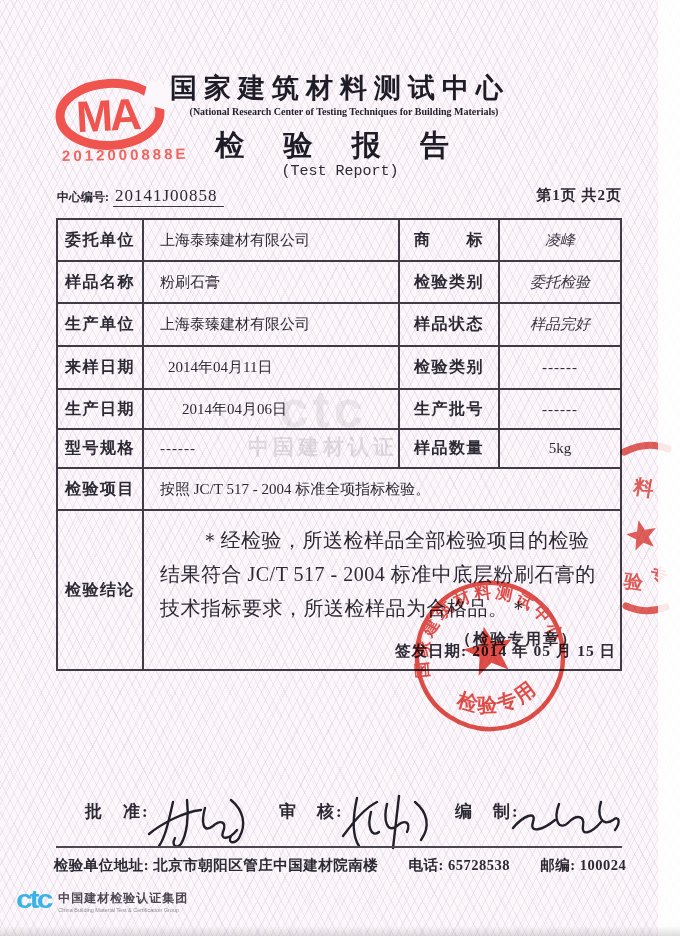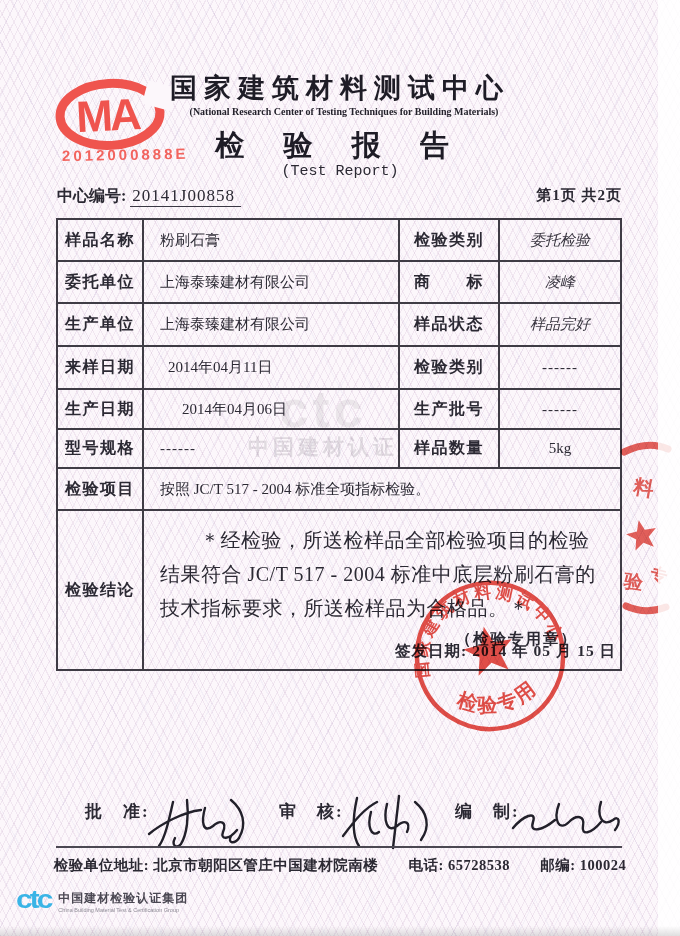--- a/index.html
+++ b/index.html
@@ -27,21 +27,21 @@
     font-family:"Liberation Sans",sans-serif; transform:rotate(-1deg); }
   .org-cn { position:absolute; left:0; top:70px; width:100%; text-align:center;
     font-size:27px; font-weight:bold; letter-spacing:7px; color:#1e1c26; }
   .org-en { position:absolute; left:4px; top:106px; width:100%; text-align:center;
     font-size:10px; font-weight:bold; color:#24222c; }
   .report-title { position:absolute; left:0; top:126px; width:100%; text-align:center;
     font-size:29px; font-weight:bold; letter-spacing:16px; color:#1e1c26; }
   .report-title-en { position:absolute; left:0; top:163px; width:100%; text-align:center;
     font-size:15px; font-family:"Liberation Mono","DejaVu Sans Mono",monospace; color:#2b2933; }
   .meta-row { position:absolute; left:57px; top:186px; width:565px; }
-  .center-no-label { font-size:16px; font-weight:bold; }
+  .center-no-label { font-size:12px; font-weight:bold; }
   .center-no-value { font-size:17px; letter-spacing:1px; border-bottom:1.5px solid #3a3844;
     padding:0 6px 1px 2px; }
   .page-indicator { float:right; font-size:15px; font-weight:bold; letter-spacing:1px; }
 
   
   .report-table { position:absolute; left:56px; top:218px; width:564px;
     border-collapse:collapse; table-layout:fixed; }
   .report-table td { border:2px solid #3f3c45; vertical-align:middle;
     font-size:15px; overflow:visible; }
   td.lbl { font-weight:bold; text-align:center; letter-spacing:1.5px; font-size:16px; }
@@ -126,30 +126,30 @@
 
   <table class="report-table">
     <colgroup>
         <col style="width:86px">
         <col style="width:256px">
         <col style="width:100px">
         <col style="width:122px">
       </colgroup>
     <tbody>
         <tr style="height:42px">
+      <td class="lbl">委托单位</td>
+      <td class="val">上海泰臻建材有限公司</td>
+      <td class="lbl">商　　标</td>
+      <td class="val2 hand-lg">凌峰</td>
+    </tr>
+    <tr style="height:42px">
       <td class="lbl">样品名称</td>
       <td class="val">粉刷石膏</td>
       <td class="lbl">检验类别</td>
       <td class="val2 hand">委托检验</td>
-    </tr>
-    <tr style="height:42px">
-      <td class="lbl">委托单位</td>
-      <td class="val">上海泰臻建材有限公司</td>
-      <td class="lbl">商　　标</td>
-      <td class="val2 hand-lg">凌峰</td>
     </tr>
     <tr style="height:43px">
       <td class="lbl">生产单位</td>
       <td class="val">上海泰臻建材有限公司</td>
       <td class="lbl">样品状态</td>
       <td class="val2 hand">样品完好</td>
     </tr>
     <tr style="height:43px">
       <td class="lbl">来样日期</td>
       <td class="val" style="padding-left:24px">2014年04月11日</td>

